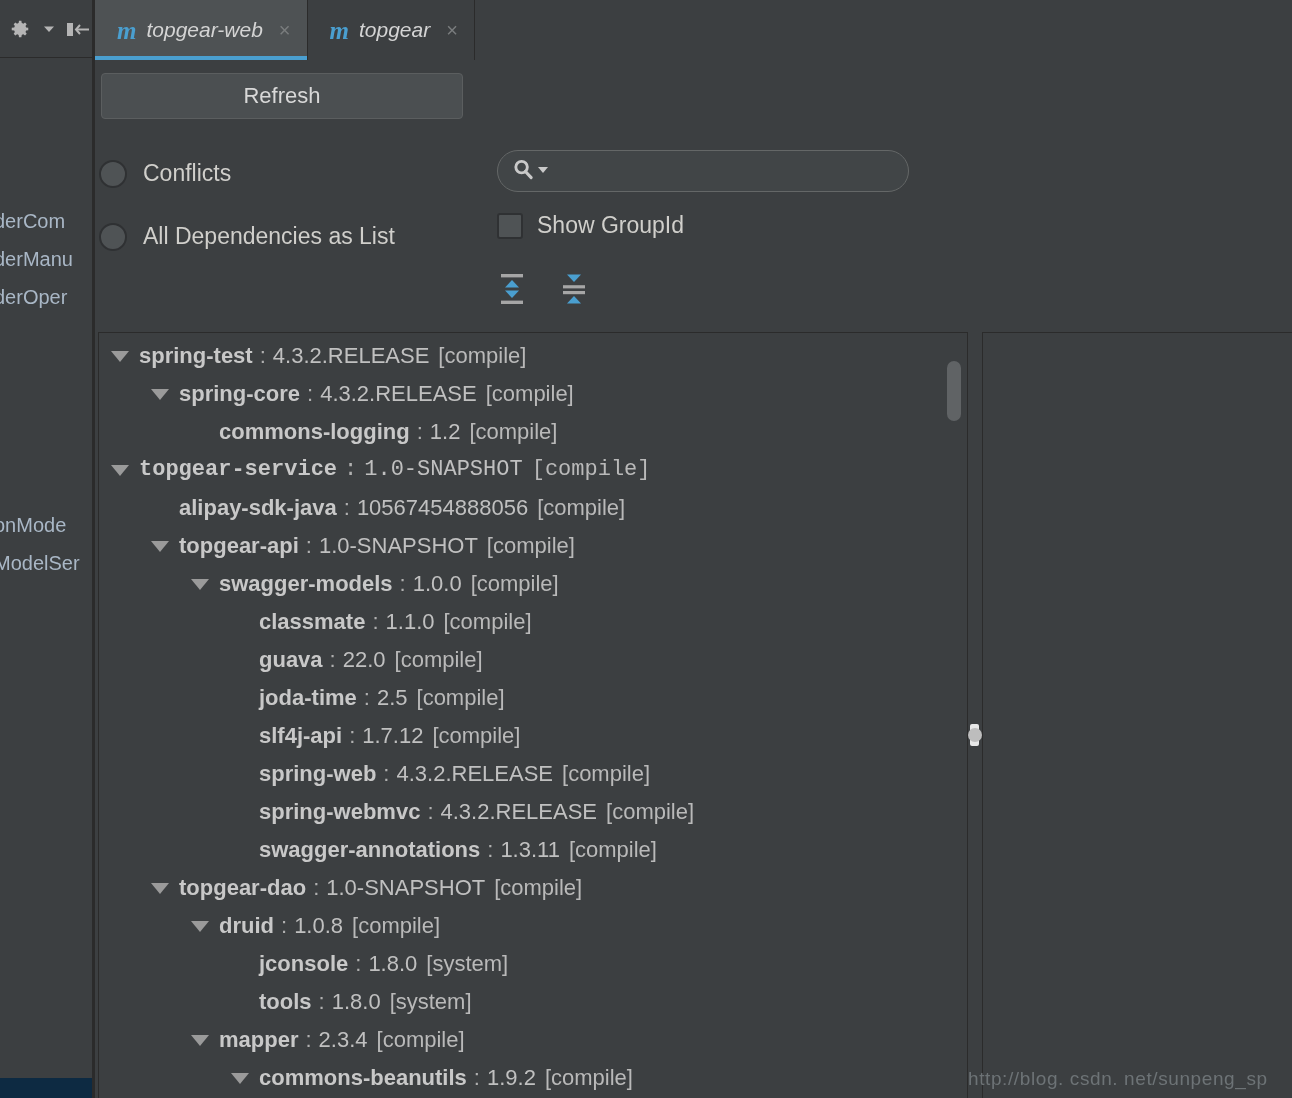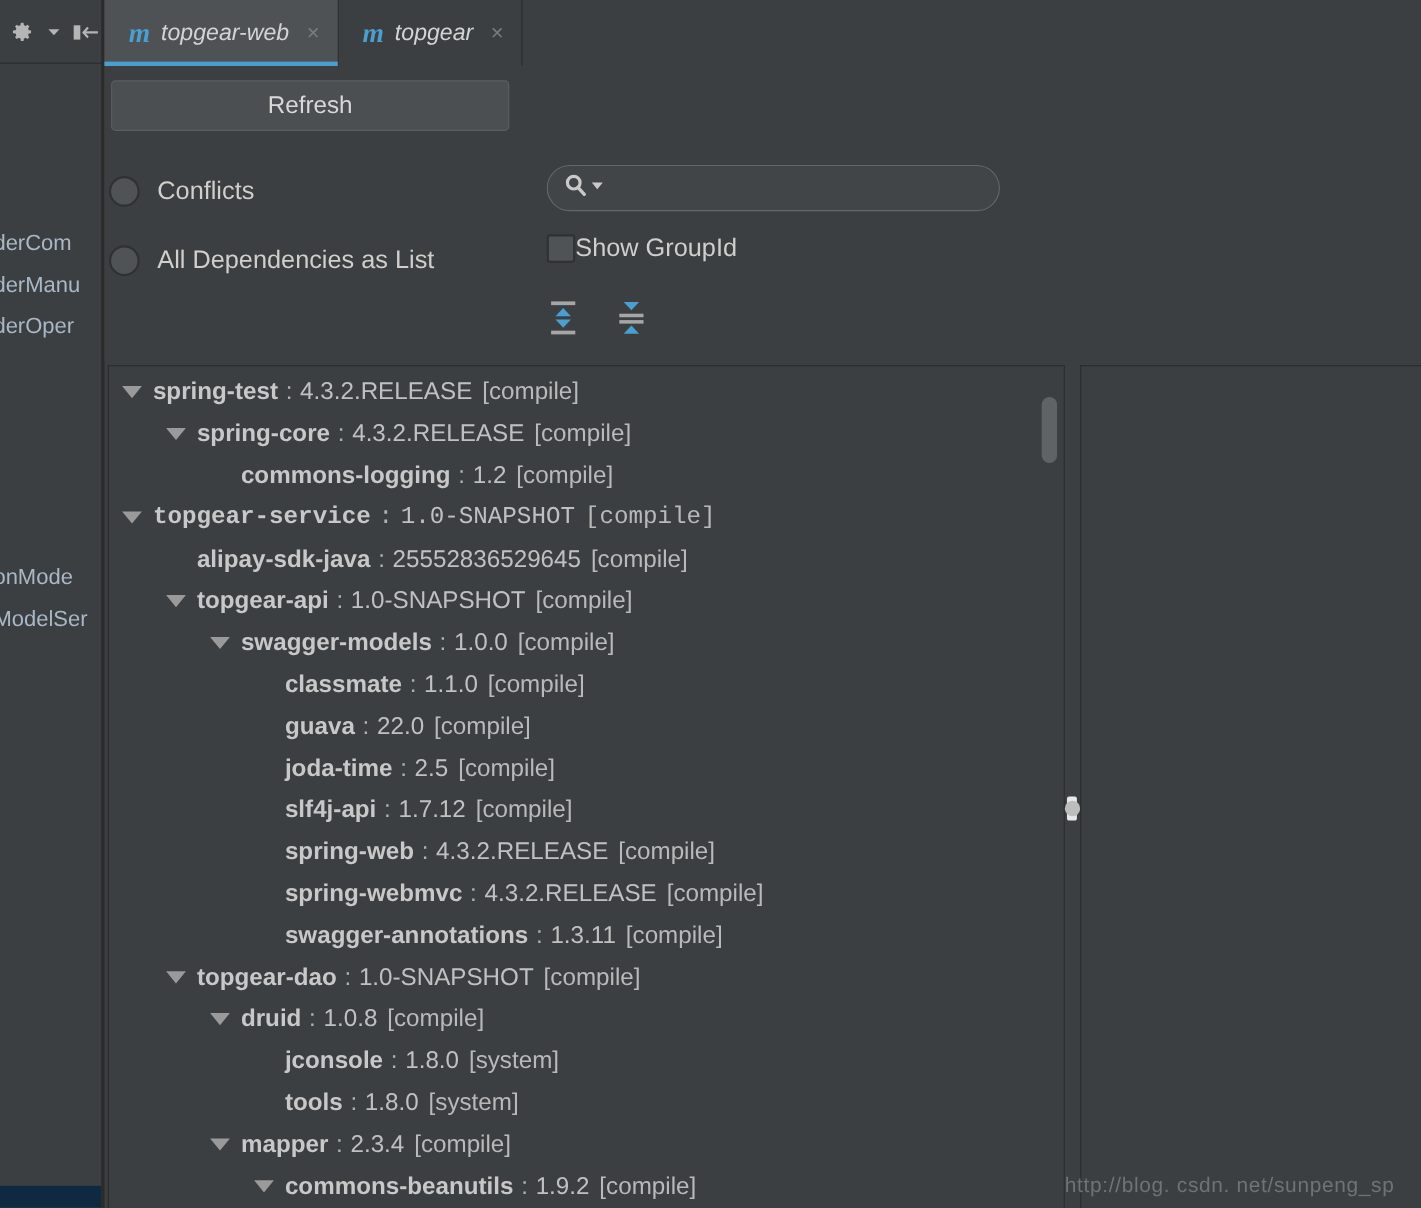--- a/index.html
+++ b/index.html
@@ -213,20 +213,21 @@
     font-size: 18px;
     font-family: "Liberation Sans", sans-serif;
     padding: 0 12px;
   }
 
   #groupid-row {
     position: absolute;
     left: 402px; top: 152px;
     display: flex;
     align-items: center;
+    gap: 14px;
   }
   #groupid-checkbox {
     width: 26px; height: 26px;
     background: #4f5355;
     border: 2px solid #2f3133;
     border-radius: 3px;
     box-sizing: border-box;
   }
   #groupid-label {
     font-size: 23px;
@@ -477,21 +478,21 @@
         <span class="twisty"></span>
         <span class="art">topgear-service</span>
         <span class="sep">:</span>
         <span class="ver">1.0-SNAPSHOT</span>
         <span class="scope">[compile]</span>
       </div>
       <div class="tree-row" style="padding-left: 52px;">
         <span class="twisty hidden"></span>
         <span class="art">alipay-sdk-java</span>
         <span class="sep">:</span>
-        <span class="ver">25552836529645</span>
+        <span class="ver">10567454888056</span>
         <span class="scope">[compile]</span>
       </div>
       <div class="tree-row" style="padding-left: 52px;">
         <span class="twisty"></span>
         <span class="art">topgear-api</span>
         <span class="sep">:</span>
         <span class="ver">1.0-SNAPSHOT</span>
         <span class="scope">[compile]</span>
       </div>
       <div class="tree-row" style="padding-left: 92px;">

